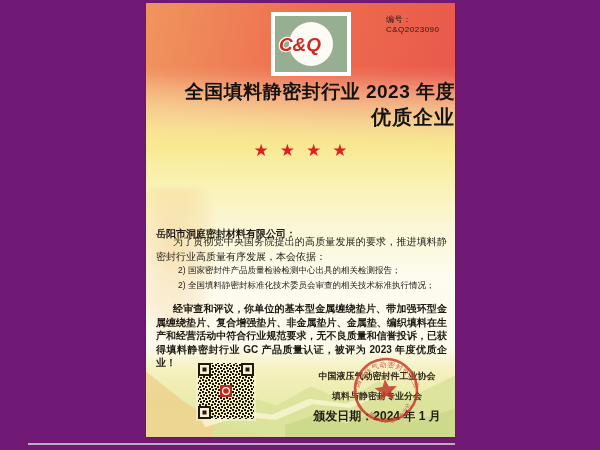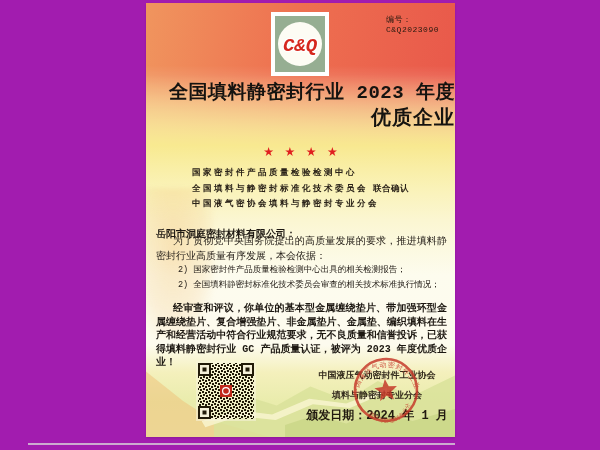--- a/index.html
+++ b/index.html
@@ -1,17 +1,17 @@
 <!DOCTYPE html>
 <html><head>
 <meta charset="utf-8">
 <style>
   html,body{margin:0;padding:0;background:#ffffff;}
-  .stage{position:relative;width:600px;height:450px;background:#a21caf;overflow:hidden;
-         font-family:Liberation Mono, monospace;}
+  .stage{position:relative;width:600px;height:450px;background:#701a75;overflow:hidden;
+         font-family:Liberation Sans, sans-serif;}
 
   
   .certificate{position:absolute;left:146px;top:3px;width:309px;height:434px;
                background:#fdfbee;overflow:hidden;box-shadow:0 1px 2px rgba(0,0,0,.12);}
 
   .bg-top{position:absolute;left:0;top:0;right:0;height:195px;
           background:linear-gradient(100deg,#f0955e 0%,#ee7050 45%,#e8564a 100%);
           -webkit-mask-image:linear-gradient(180deg,#000 0%,#000 32%,transparent 96%);
           mask-image:linear-gradient(180deg,#000 0%,#000 32%,transparent 96%);}
   .bg-yellow{position:absolute;left:0;top:72px;right:0;height:235px;
@@ -28,21 +28,21 @@
          clip-path:polygon(0 62%,12% 40%,26% 55%,40% 28%,55% 48%,68% 20%,82% 42%,100% 12%,100% 100%,0 100%);}
   .hill2{position:absolute;right:0;bottom:0;width:55%;height:40px;background:#c9d687;opacity:.8;
          clip-path:polygon(0 70%,18% 45%,36% 66%,55% 35%,75% 60%,100% 30%,100% 100%,0 100%);}
   .wall-path{position:absolute;left:18%;bottom:6px;width:60%;height:46px;background:#f8f4cf;opacity:.85;
          clip-path:polygon(0 78%,20% 55%,38% 64%,58% 30%,78% 40%,100% 6%,100% 16%,80% 50%,60% 42%,40% 76%,20% 68%,2% 92%);}
   .ridge-left{position:absolute;left:0;bottom:0;width:40%;height:80px;background:#eec27c;opacity:.55;
          clip-path:polygon(0 18%,30% 55%,55% 80%,100% 100%,0 100%);}
 
   
   .serial{position:absolute;left:240px;top:11px;font-size:8px;letter-spacing:.5px;color:#26190f;}
-  .logo{position:absolute;left:125px;top:9px;width:58px;height:64px;background:#fff;}
+  .logo{position:absolute;left:125px;top:9px;width:80px;height:64px;background:#fff;}
   .logo-green{position:absolute;left:4px;top:4px;right:4px;bottom:4px;background:#96ae92;}
   .logo-circle{position:absolute;left:50%;top:50%;width:44px;height:44px;margin:-22px 0 0 -22px;
                border-radius:50%;background:#fdfcf4;}
   .logo svg{position:absolute;left:0;top:0;}
 
   .title{position:absolute;left:0;right:0;text-align:right;color:#151310;font-weight:bold;}
   .title1{top:76px;font-size:19px;letter-spacing:.5px;}
   .title2{top:101px;font-size:20px;letter-spacing:1px;}
 
   .stars{position:absolute;left:0;right:0;top:137px;text-align:center;color:#e01f1f;
@@ -97,29 +97,20 @@
       <svg width="58" height="64" viewBox="0 0 58 64">
         <text x="29" y="39" text-anchor="middle" font-size="19" font-style="italic" font-weight="bold" fill="#d6281e" stroke="#ffffff" stroke-width="2.4" paint-order="stroke">C&amp;Q</text>
       </svg>
     </div>
 
     <div class="title title1">全国填料静密封行业 2023 年度</div>
     <div class="title title2">优质企业</div>
 
     <div class="stars"><span>★</span><span>★</span><span>★</span><span>★</span></div>
 
-    <div class="confirm">
-      <div class="inner">
-        <div class="ls">国家密封件产品质量检验检测中心</div>
-        <div>
-          <span class="ls">全国填料与静密封标准化技术委员会</span><span class="suffix">联合确认</span>
-        </div>
-        <div class="ls">中国液气密协会填料与静密封专业分会</div>
-      </div>
-    </div>
 
     <div class="company">岳阳市洞庭密封材料有限公司：</div>
 
     <div class="para para1">为了贯彻党中央国务院提出的高质量发展的要求，推进填料静密封行业高质量有序发展，本会依据：</div>
 
     <div class="items">
       <div>2) 国家密封件产品质量检验检测中心出具的相关检测报告；</div>
       <div>2) 全国填料静密封标准化技术委员会审查的相关技术标准执行情况；</div>
     </div>
 

